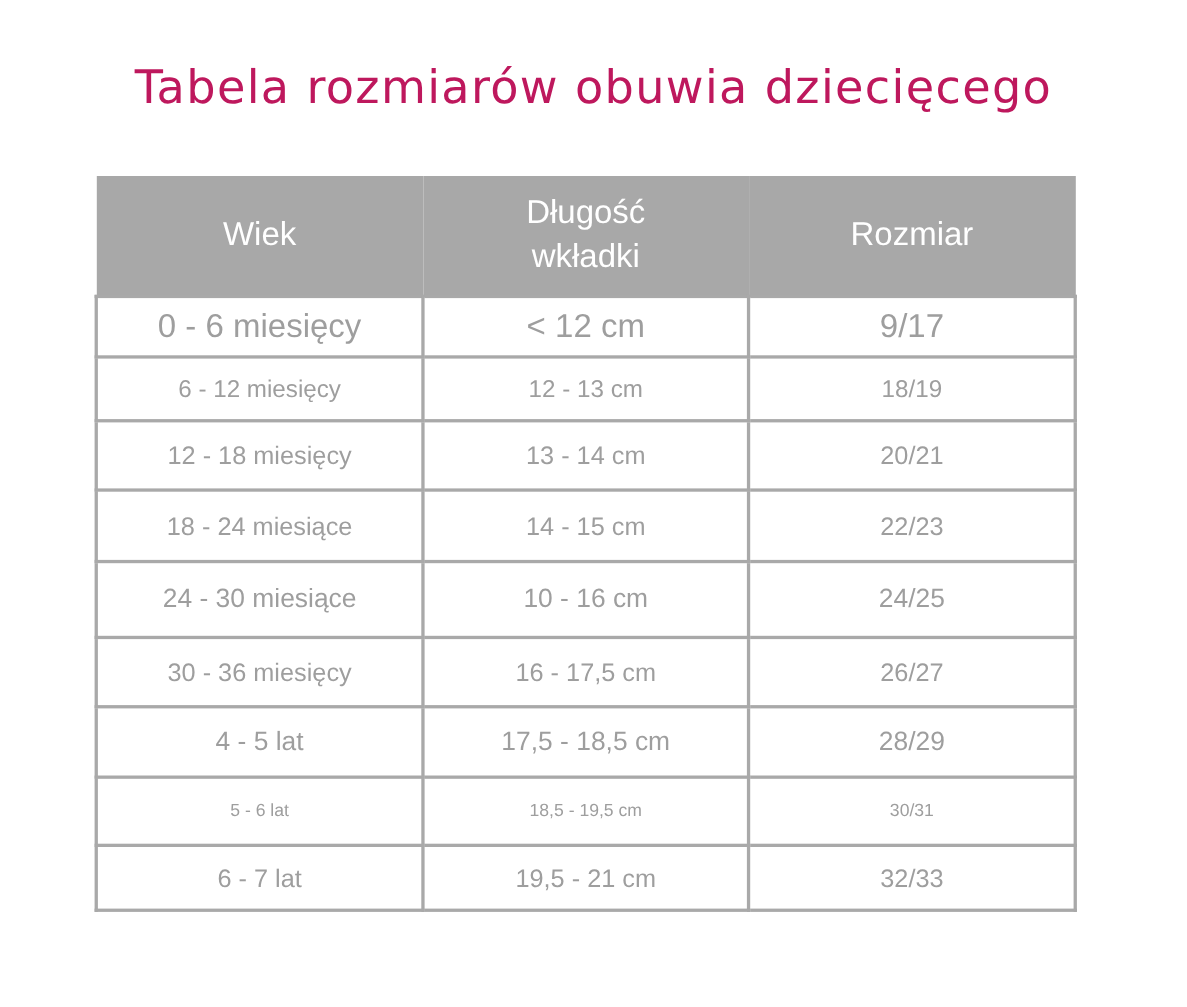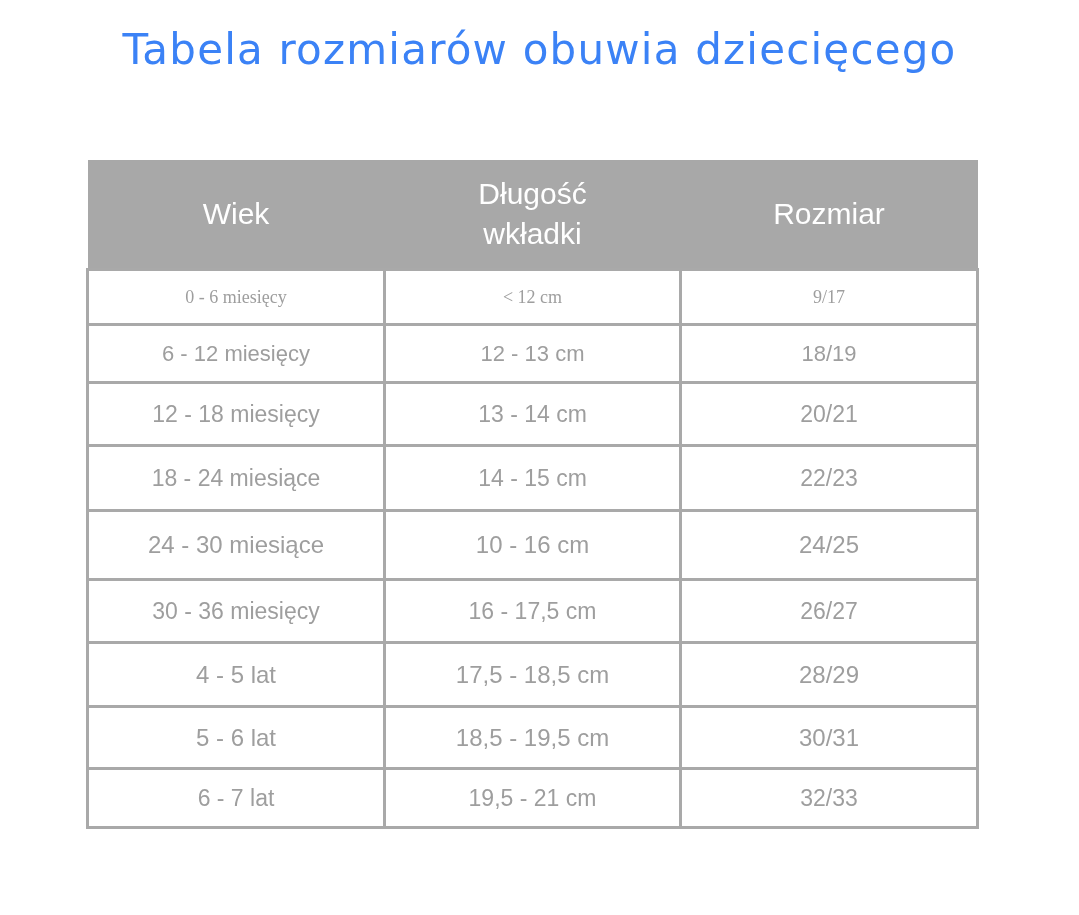--- a/index.html
+++ b/index.html
@@ -12,24 +12,24 @@
     background: #ffffff;
     font-family: "Liberation Sans", sans-serif;
     overflow: hidden;
     position: relative;
   }
 
   
   #page-title {
     position: absolute;
     left: 0;
-    top: 26px;
+    top: 56px;
     width: 1079px;
     text-align: center;
-    color: #3b82f6;
+    color: #be185d;
     font-family: "DejaVu Sans", sans-serif;
     font-size: 42px;
     font-weight: 400;
     letter-spacing: 1.2px;
     white-space: nowrap;
     line-height: 1.15;
   }
 
   
   #size-table-wrap {
@@ -75,28 +75,28 @@
     font-weight: 400;
     font-size: 23px;
     text-align: center;
     vertical-align: middle;
     background: #ffffff;
     padding: 0 6px;
     white-space: nowrap;
   }
 
   
-  tbody tr.data-row:nth-child(1) td { height: 52px; font-size: 18px; font-family: Liberation Serif, serif; }
+  tbody tr.data-row:nth-child(1) td { height: 52px; font-size: 30px; }
   tbody tr.data-row:nth-child(2) td { height: 55px; font-size: 22px; }
   tbody tr.data-row:nth-child(3) td { height: 60px; font-size: 23px; }
   tbody tr.data-row:nth-child(4) td { height: 62px; font-size: 23px; }
   tbody tr.data-row:nth-child(5) td { height: 66px; font-size: 24px; }
   tbody tr.data-row:nth-child(6) td { height: 60px; font-size: 23px; }
   tbody tr.data-row:nth-child(7) td { height: 61px; font-size: 24px; }
-  tbody tr.data-row:nth-child(8) td { height: 59px; font-size: 24px; }
+  tbody tr.data-row:nth-child(8) td { height: 59px; font-size: 16px; }
   tbody tr.data-row:nth-child(9) td { height: 56px; font-size: 23px; }
 </style>
 </head>
 <body>
 
 <div id="page-title">Tabela rozmiarów obuwia dziecięcego</div>
 
 <div id="size-table-wrap">
   <table class="size-table">
     <colgroup>

